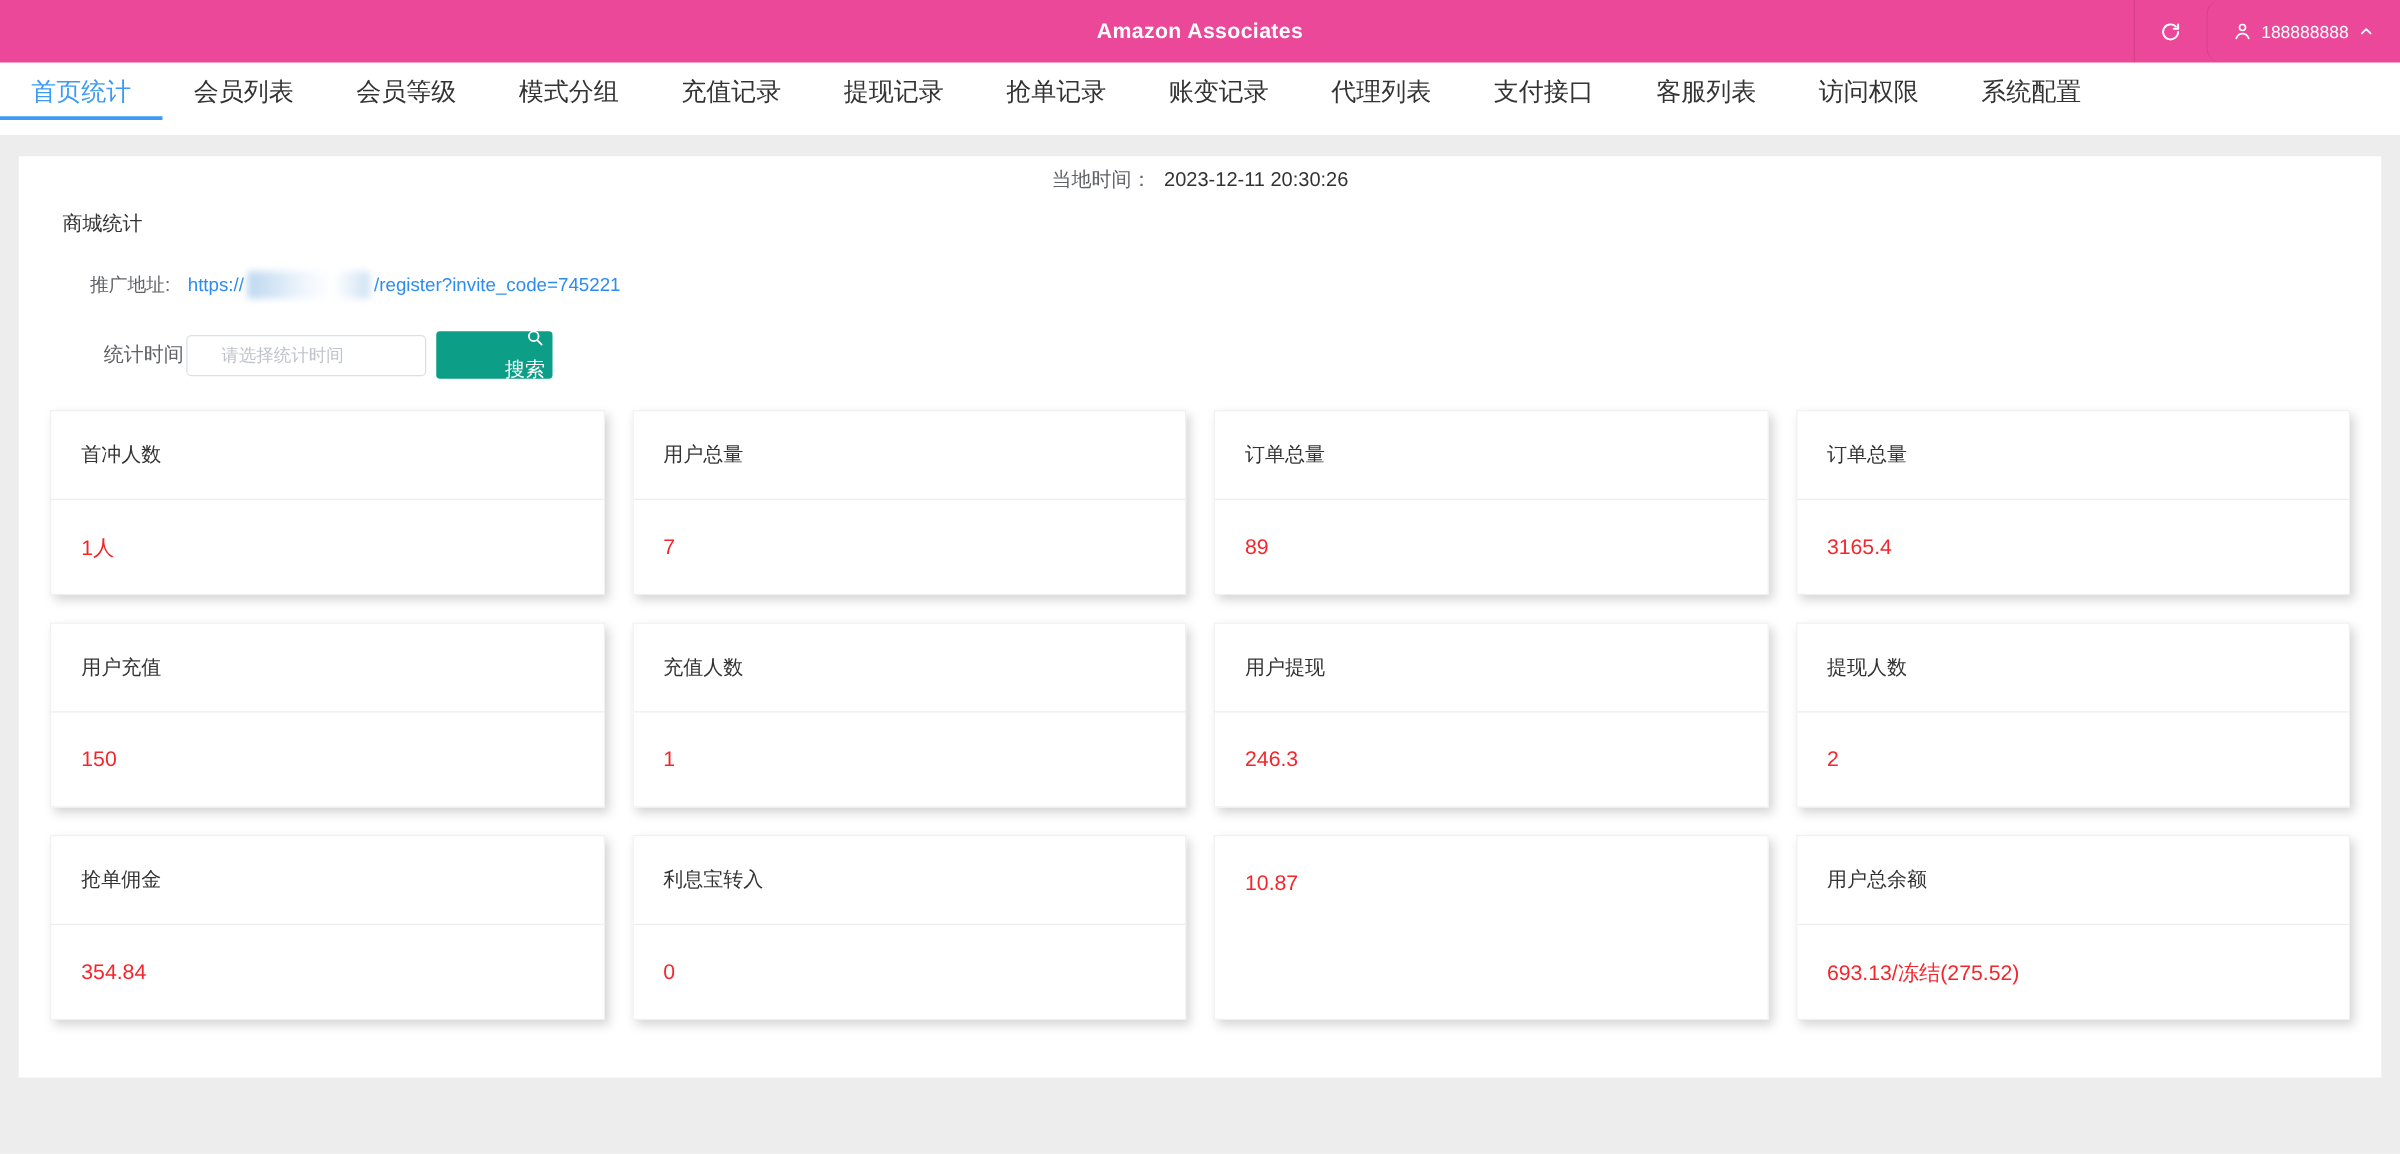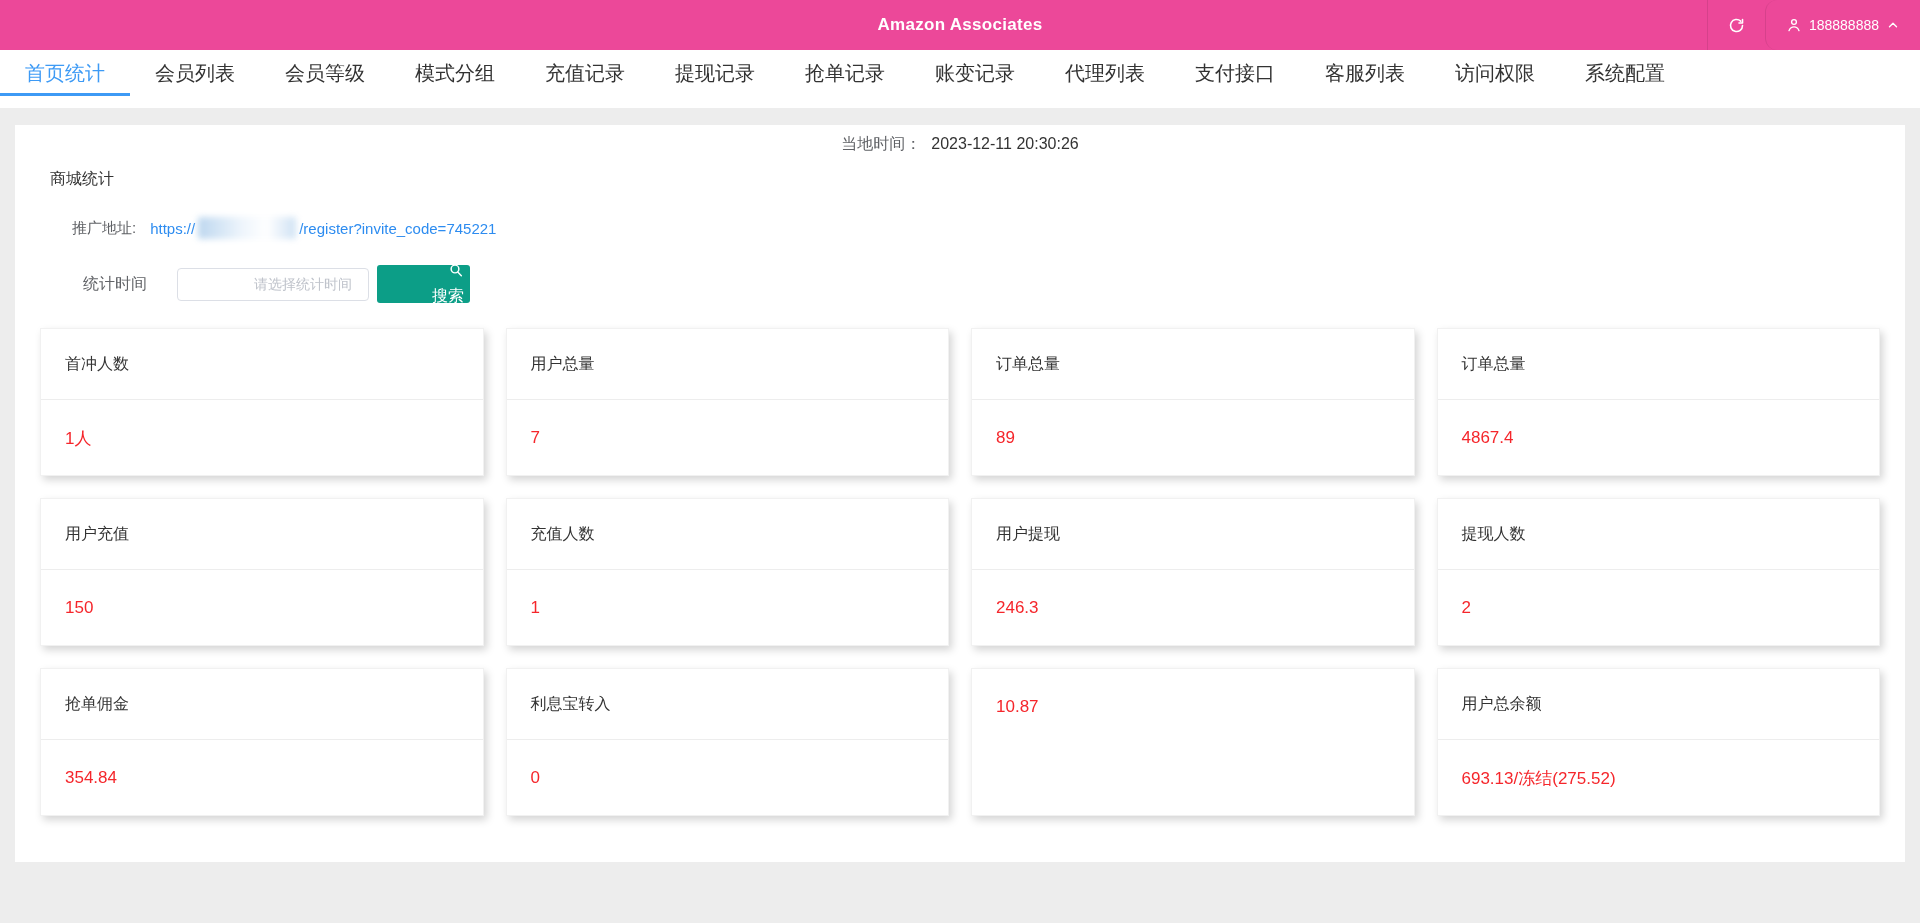--- a/index.html
+++ b/index.html
@@ -67,25 +67,24 @@
     display: inline-block; width: 98px; height: 22px; margin: 0 3px;
     border-radius: 2px;
     background: linear-gradient(90deg,#bdd7ef 0%, #eef5fc 45%, #ffffff 70%, #cfe2f4 100%);
     filter: blur(3px);
   }
   .stat-row {
     margin: 26px 0 0 68px; display: flex; align-items: center;
     font-size: 16px; color: #606266;
   }
   .stat-input {
-    margin-left: 30px; width: 192px; height: 33px; padding: 0 16px;
+    margin-left: 2px; width: 192px; height: 33px; padding: 0 27px;
     border: 1px solid #dcdfe6; border-radius: 4px; outline: none;
     font-size: 14px; color: #333;
     font-family: "Liberation Sans", "DejaVu Sans", sans-serif;
-    text-align: right;
   }
   .stat-input::placeholder { color: #bfc3cb; }
   .search-btn {
     margin-left: 8px; height: 38px; width: 93px; border: none; border-radius: 3px;
     background: #0c9e87; color: #fff; font-size: 16px; cursor: pointer;
     display: inline-flex; align-items: flex-end; justify-content: center; gap: 8px;
     font-family: "Liberation Sans", "DejaVu Sans", sans-serif;
     flex-direction: column;
   }
 
@@ -196,21 +195,21 @@
       <div class="card">
         <div class="card-title">用户总量</div>
         <div class="card-value">7</div>
       </div>
       <div class="card">
         <div class="card-title">订单总量</div>
         <div class="card-value">89</div>
       </div>
       <div class="card">
         <div class="card-title">订单总量</div>
-        <div class="card-value">4867.4</div>
+        <div class="card-value">3165.4</div>
       </div>
       <div class="card">
         <div class="card-title">用户充值</div>
         <div class="card-value">150</div>
       </div>
       <div class="card">
         <div class="card-title">充值人数</div>
         <div class="card-value">1</div>
       </div>
       <div class="card">

